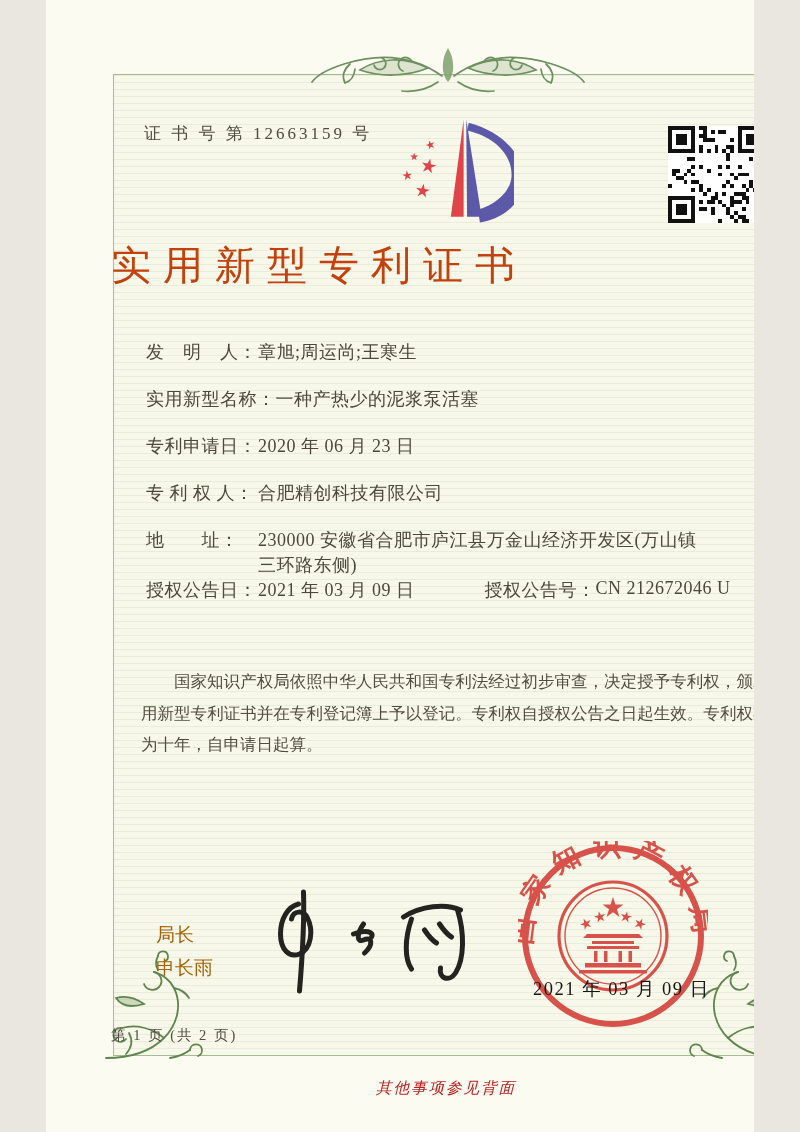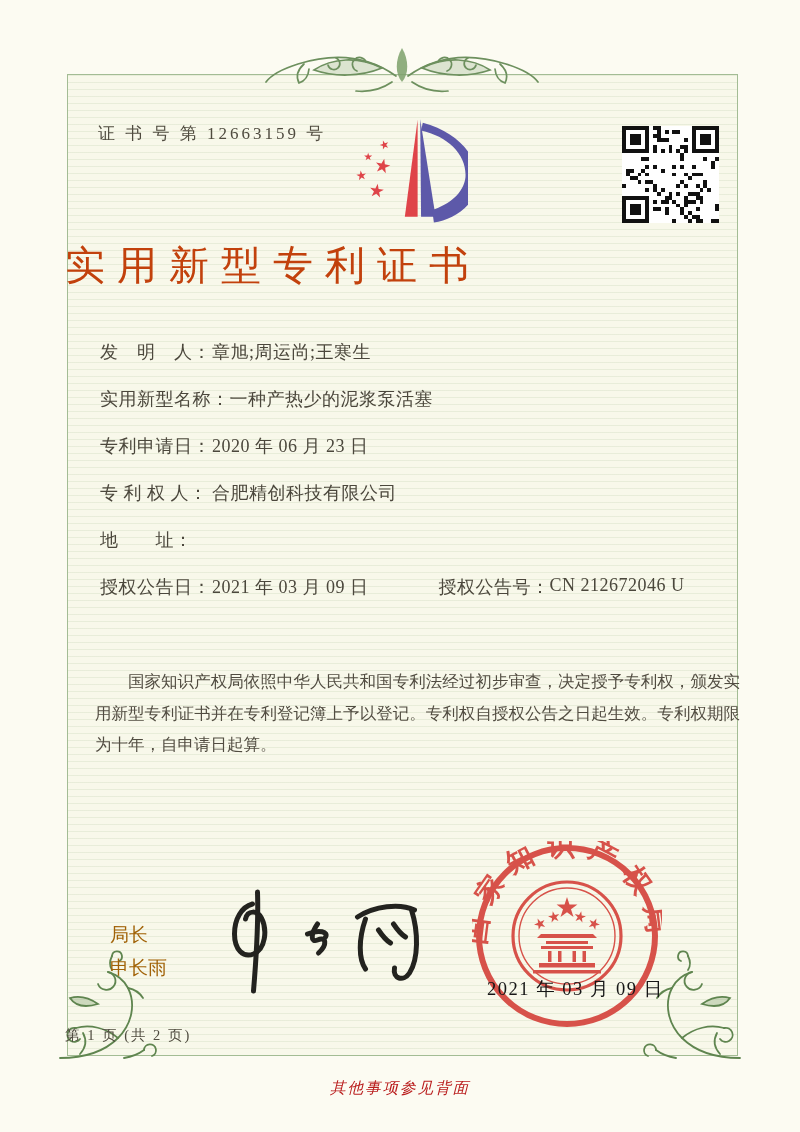--- a/index.html
+++ b/index.html
@@ -1,17 +1,17 @@
 <!DOCTYPE html>
 <html><head>
 <meta charset="utf-8">
 <style>
   html,body{margin:0;padding:0;background:#e9e7df;}
   .page{
-    position:relative;width:800px;height:1132px;margin:0 auto;
+    position:relative;width:708px;height:1132px;margin:0 auto;
     background:#fcfbf2;overflow:hidden;
     font-family:"Liberation Serif","DejaVu Serif",serif;
     color:#4b473c;
   }
   
   .frame{position:absolute;left:65px;top:72px;width:675px;height:986px;
     border:2px solid #577а4f;border-color:#57794f;}
   .frame-inner{position:absolute;inset:2px;border:1px solid #a3bc94;
     background:
       repeating-linear-gradient(180deg, rgba(125,160,105,0.13) 0px, rgba(125,160,105,0.13) 1px, rgba(0,0,0,0) 1px, rgba(0,0,0,0) 7px),
@@ -265,20 +265,21 @@
     <div class="field-row">
       <span class="field-label">专利申请日：</span>
       <span class="field-value">2020 年 06 月 23 日</span>
     </div>
     <div class="field-row">
       <span class="field-label">专 利 权 人：</span>
       <span class="field-value">合肥精创科技有限公司</span>
     </div>
     <div class="field-row">
       <span class="field-label">地　　址：</span>
+      <span class="field-value">230000 安徽省合肥市庐江县万金山经济开发区(万山镇三环路东侧)</span>
     </div>
     <div class="grant-row">
       <span class="field-label">授权公告日：</span>
       <span>2021 年 03 月 09 日</span>
       <span class="grant-pair2">
         <span class="field-label" style="flex-basis:auto">授权公告号：</span>
         <span>CN 212672046 U</span>
       </span>
     </div>
   </div>

